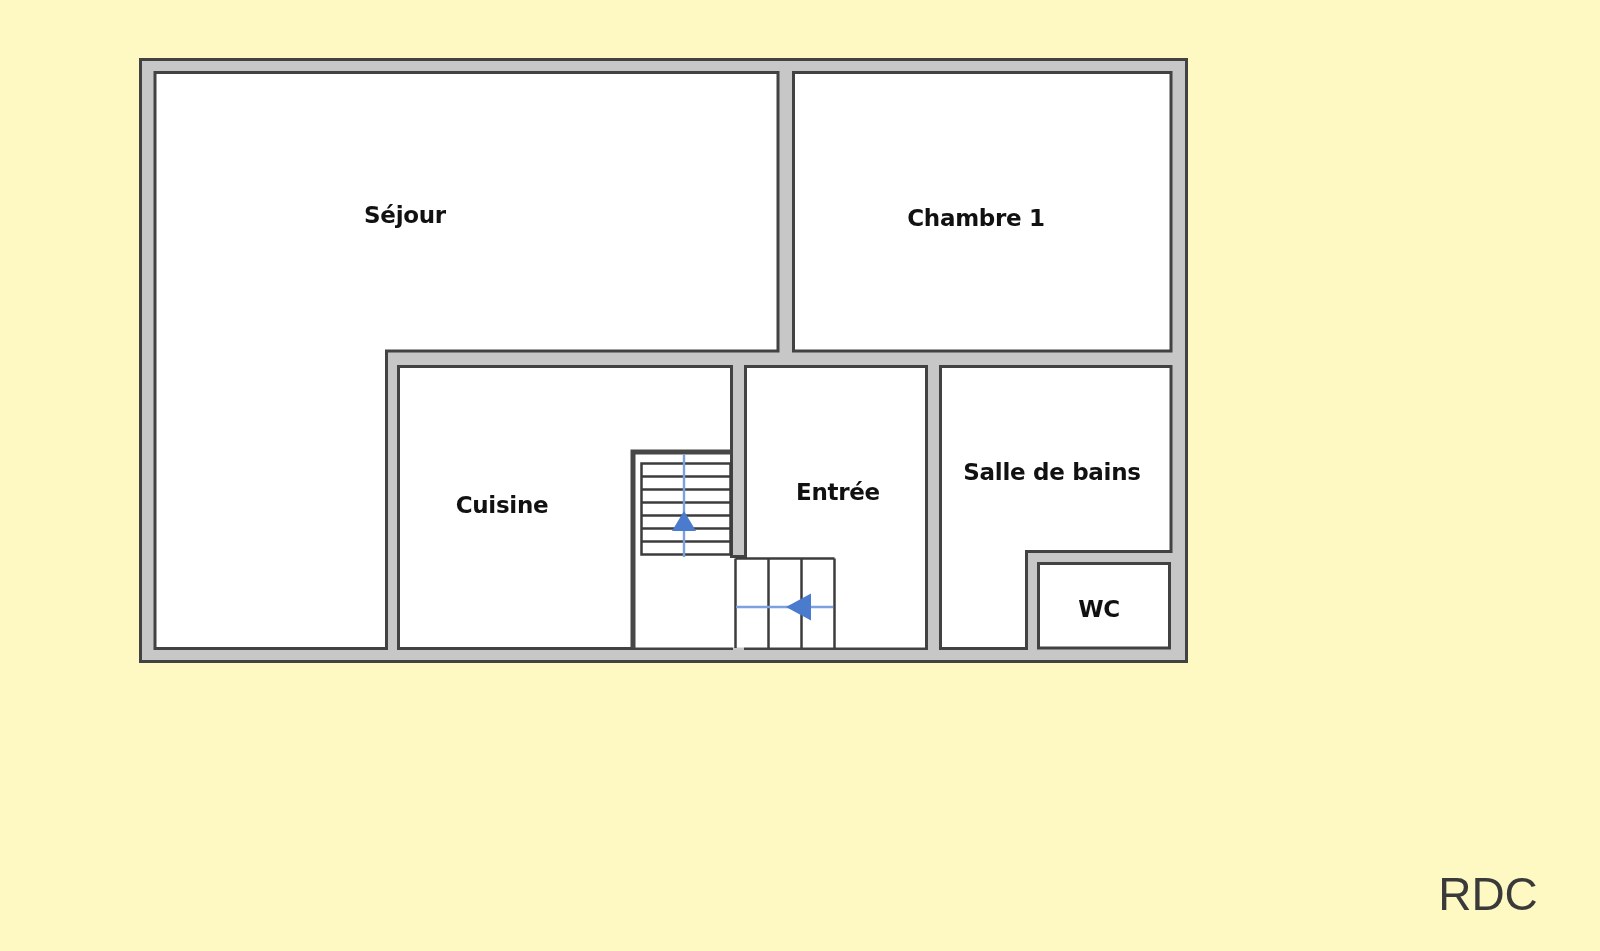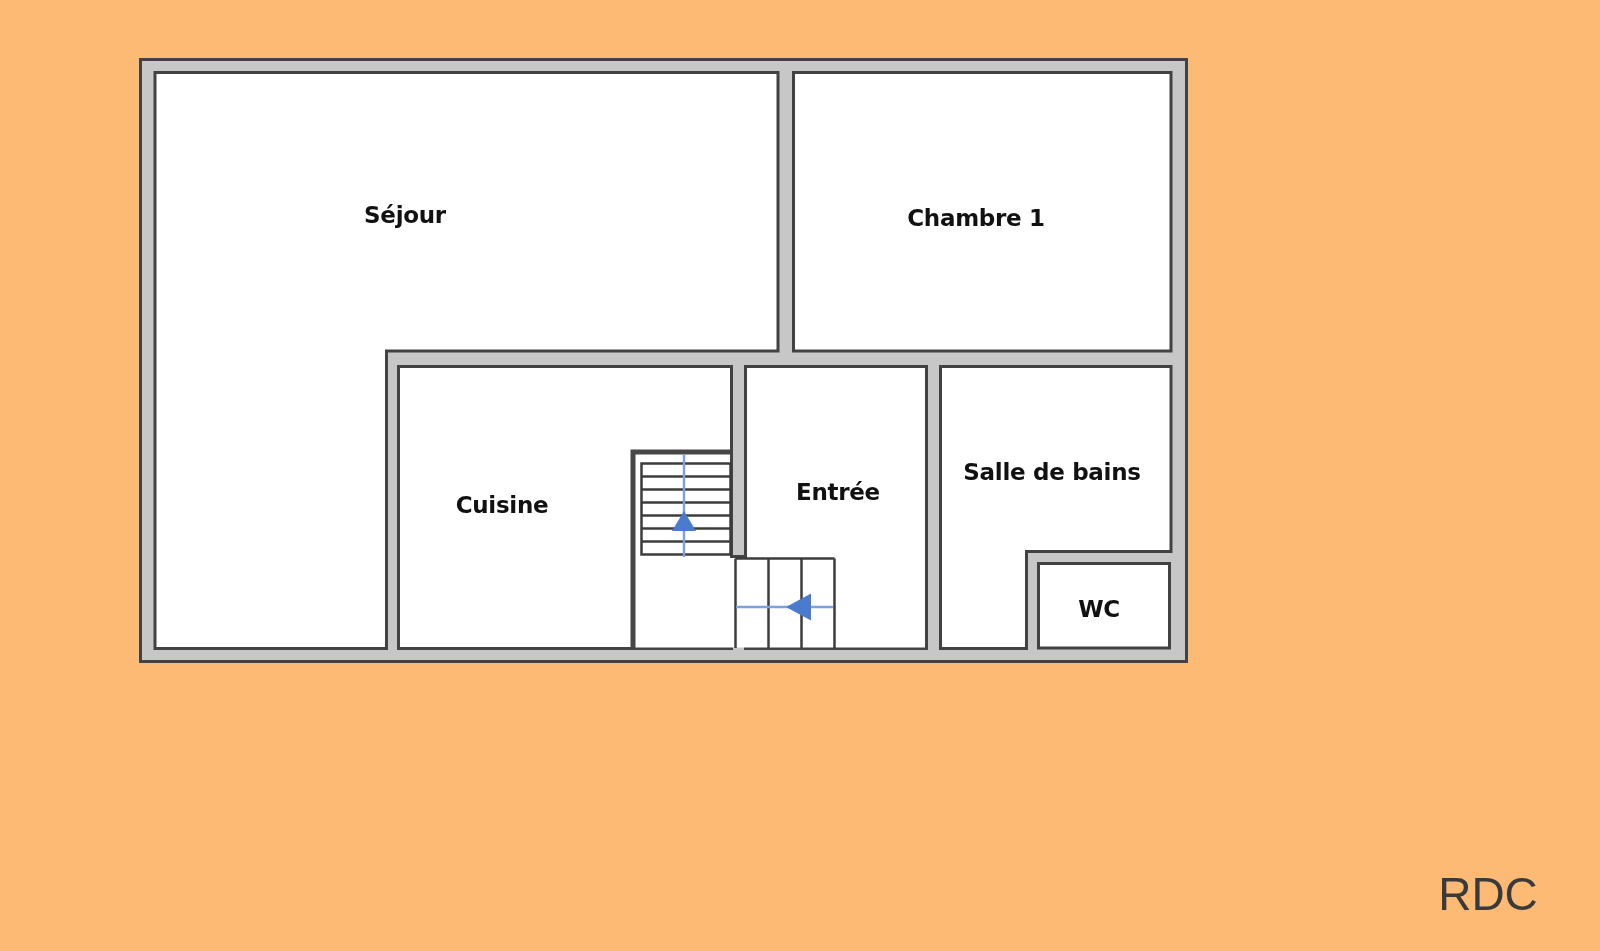--- a/index.html
+++ b/index.html
@@ -4,21 +4,21 @@
 <style>
   html, body {
     margin: 0;
     padding: 0;
     background: #ffffff;
   }
   .stage {
     position: relative;
     width: 1600px;
     height: 951px;
-    background: #fdba74;
+    background: #fef9c3;
     overflow: hidden;
     font-family: "DejaVu Sans", sans-serif;
   }
   svg { display: block; }
   .room-label {
     font-family: "DejaVu Sans", sans-serif;
     font-weight: bold;
     font-size: 23px;
     fill: #111111;
     letter-spacing: -0.3px;

